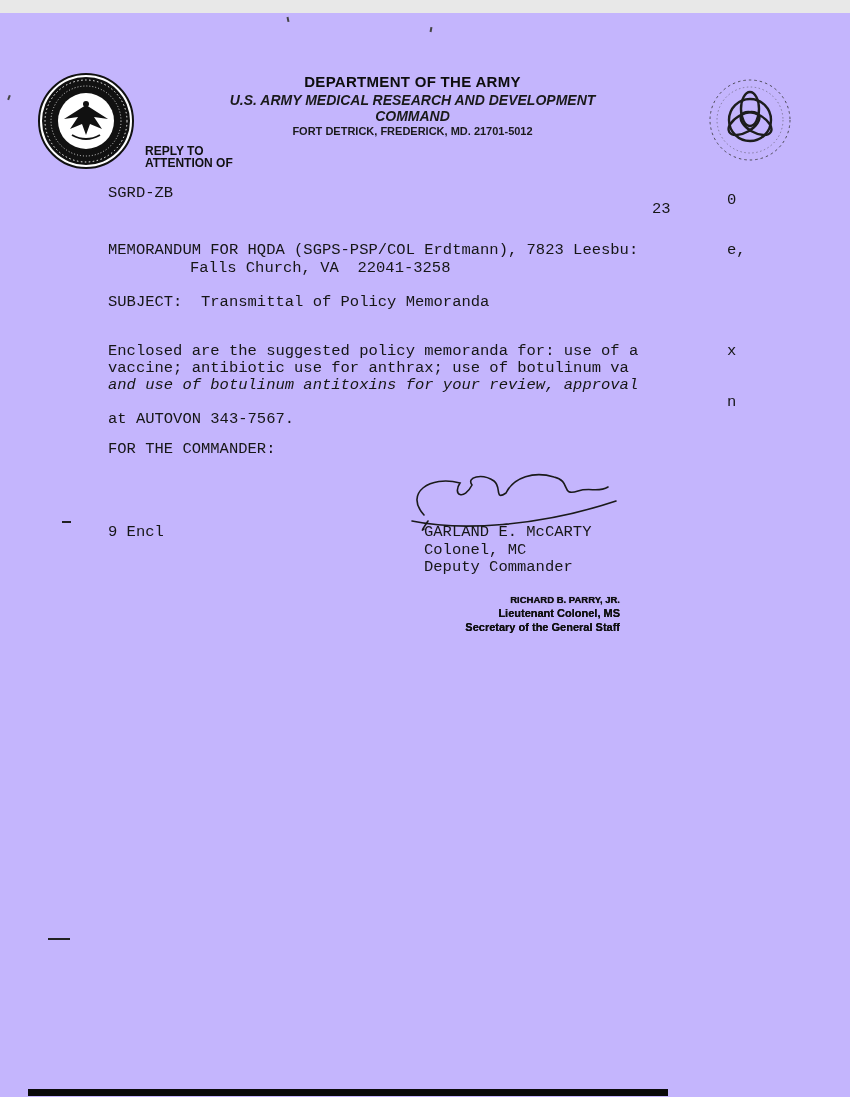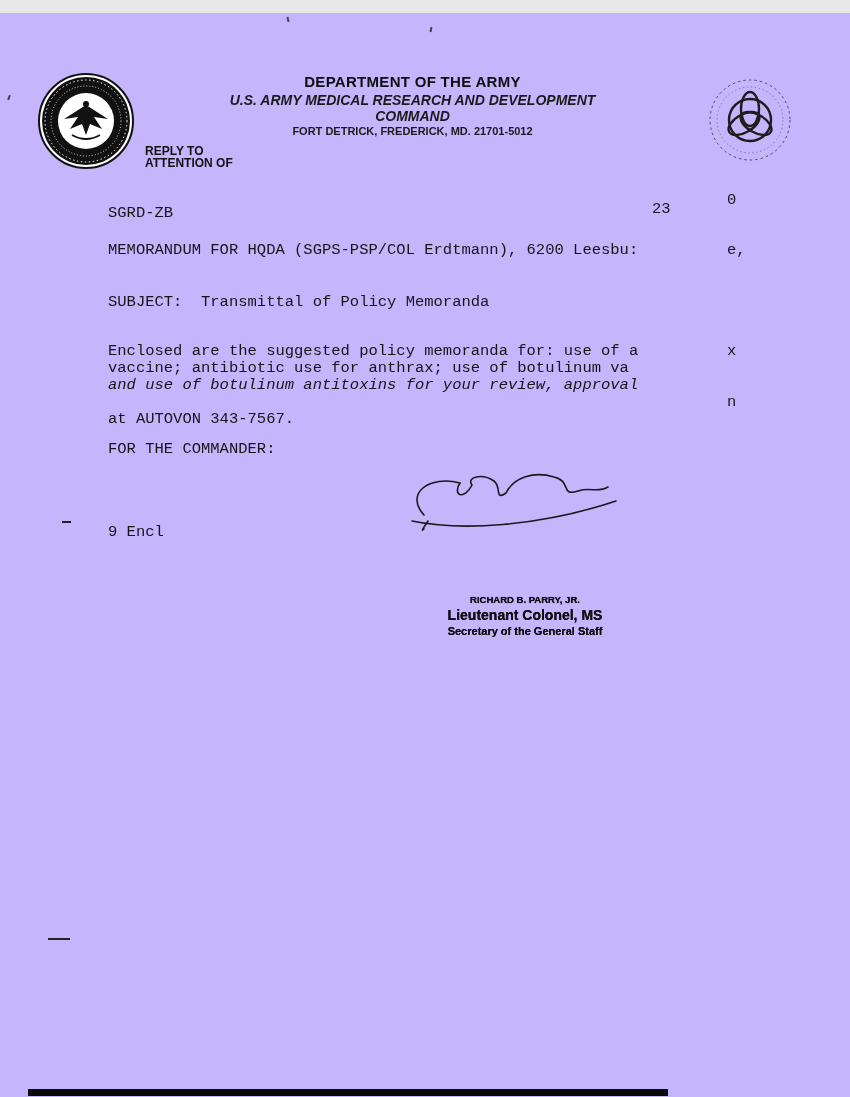--- a/index.html
+++ b/index.html
@@ -58,25 +58,25 @@
     line-height: 11.5px;
     color: #111;
   }
   .sigblock { position: absolute; left: 424px; top: 511px; }
   .sigblock div { position: static; font-family: "Liberation Mono","DejaVu Sans Mono",monospace; font-size: 15.5px; line-height: 17.5px; white-space: pre; color:#161616;}
   .stampblock {
     position: absolute;
     left: 430px;
     top: 581px;
     width: 190px;
-    text-align: center;
+    text-align: right;
     color: #101010;
   }
   .stampblock .s1 { font-size: 9.5px; font-weight: bold; text-shadow: 0 0 0.7px #000; }
-  .stampblock .s2 { font-size: 14px;  font-weight: bold; text-shadow: 0 0 0.6px #000; margin-top: 2px;}
+  .stampblock .s2 { font-size: 11px;  font-weight: bold; text-shadow: 0 0 0.6px #000; margin-top: 2px;}
   .stampblock .s3 { font-size: 11px;  font-weight: bold; text-shadow: 0 0 0.6px #000; margin-top: 2px;}
   .artifact { position: absolute; background: #222; }
   .bottom-bar {
     position: absolute;
     left: 28px;
     top: 1076px;
     width: 640px;
     height: 7px;
     background: #0a0a0a;
   }
@@ -119,26 +119,27 @@
     <circle cx="44" cy="55" r="33" fill="none" stroke="#444" stroke-width="0.7" stroke-dasharray="1.5,2.5" opacity="0.7"></circle>
 
     <g stroke="#1d1d1d" stroke-width="2.4" fill="none">
       <ellipse cx="44" cy="44" rx="9" ry="17"></ellipse>
       <ellipse cx="44" cy="62" rx="9" ry="17" transform="rotate(60 44 55)"></ellipse>
       <ellipse cx="44" cy="62" rx="9" ry="17" transform="rotate(-60 44 55)"></ellipse>
       <circle cx="44" cy="55" r="21"></circle>
     </g>
   </svg>
 
-  <div class="mono" style="left:108px; top:192px;">SGRD-ZB</div>
+  <div class="mono" style="left:108px; top:172px;">SGRD-ZB</div>
   <div class="mono" style="left:652px; top:188px;">23</div>
   <div class="mono" style="left:727px; top:179px;">0</div>
 
-  <div class="mono" style="left:108px; top:229px;">MEMORANDUM FOR HQDA (SGPS-PSP/COL Erdtmann), 6200 Leesbu:</div>
+  <div class="mono" style="left:108px; top:229px;">MEMORANDUM FOR HQDA (SGPS-PSP/COL Erdtmann), 7823 Leesbu:</div>
   <div class="mono" style="left:727px; top:229px;">e,</div>
+  <div class="mono" style="left:190px; top:247px;">Falls Church, VA  22041-3258</div>
 
   <div class="mono" style="left:108px; top:281px;">SUBJECT:  Transmittal of Policy Memoranda</div>
 
   <div class="mono" style="left:108px; top:330px;">Enclosed are the suggested policy memoranda for: use of a</div>
   <div class="mono" style="left:727px; top:330px;">x</div>
   <div class="mono it" style="left:108px; top:364px;">and use of botulinum antitoxins for your review, approval</div>
   <div class="mono" style="left:108px; top:347px;">vaccine; antibiotic use for anthrax; use of botulinum va</div>
   <div class="mono" style="left:727px; top:381px;">n</div>
   <div class="mono" style="left:108px; top:398px;">at AUTOVON 343-7567.</div>
 
@@ -147,20 +148,25 @@
   <svg class="abs" style="left:408px; top:458px;" width="215" height="62" viewBox="0 0 215 62">
     <g fill="none" stroke="#1a1a1a" stroke-width="1.6" stroke-linecap="round">
       <path d="M16 44 C -4 22 22 4 52 12 C 44 24 56 30 64 14 C 58 6 74 2 86 10 C 94 16 86 30 98 22 C 106 6 126 0 146 6 C 164 10 152 26 170 20 C 182 16 190 22 200 16"></path>
       <path d="M4 50 C 52 60 130 56 208 30"></path>
       <path d="M20 50 C 16 56 12 62 16 58"></path>
     </g>
   </svg>
 
   <div class="mono" style="left:108px; top:511px;">9 Encl</div>
 
+  <div class="sigblock">
+    <div>GARLAND E. McCARTY</div>
+    <div>Colonel, MC</div>
+    <div>Deputy Commander</div>
+  </div>
 
   <div class="stampblock">
     <div class="s1">RICHARD B. PARRY, JR.</div>
     <div class="s2">Lieutenant Colonel, MS</div>
     <div class="s3">Secretary of the General Staff</div>
   </div>
 
   <div class="artifact" style="left:62px; top:508px; width:9px; height:2px;"></div>
   <div class="artifact" style="left:48px; top:925px; width:22px; height:2px;"></div>
 

